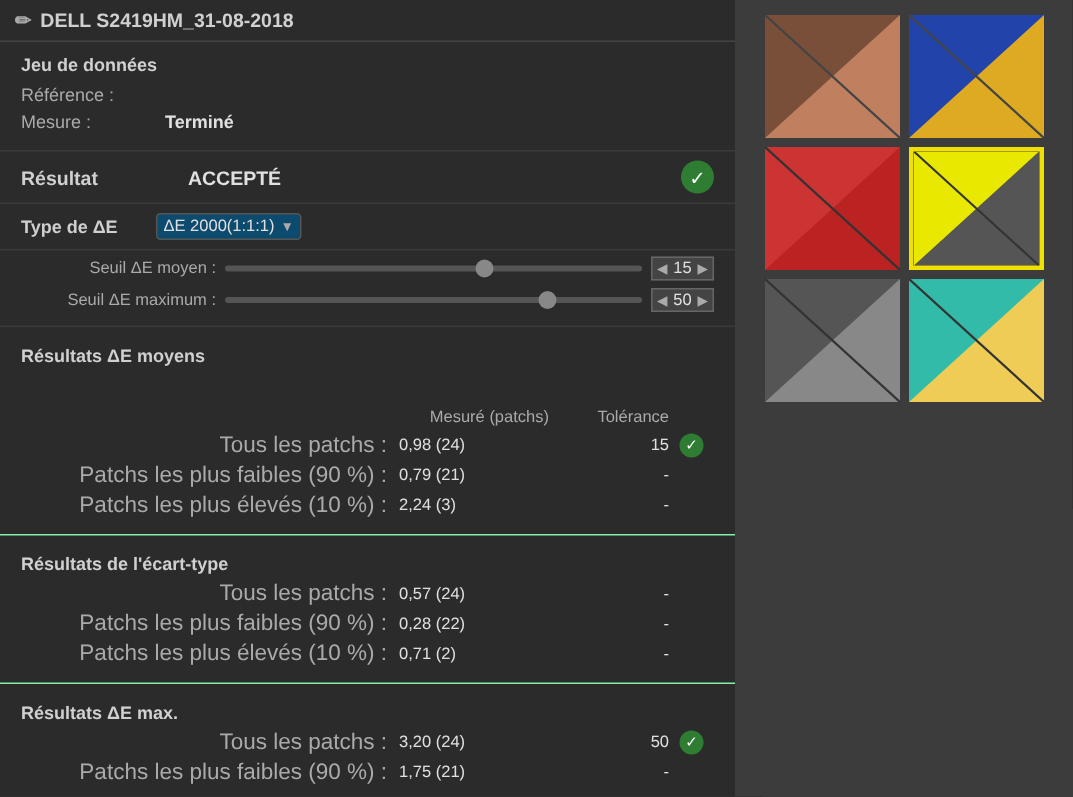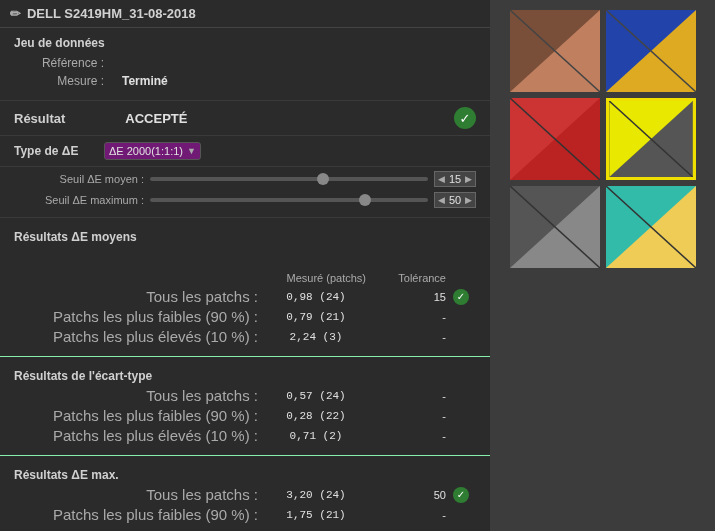--- a/index.html
+++ b/index.html
@@ -58,23 +58,23 @@
       margin-bottom: 6px;
       font-size: 12px;
     }
     .info-row {
       display: flex;
       align-items: center;
       margin-bottom: 4px;
     }
     .info-label {
       color: #aaa;
-      text-align: right;
+      text-align: left;
       min-width: 90px;
-      margin-right: 18px;
+      margin-right: 6px;
       font-size: 12px;
     }
     .info-value {
       color: #e0e0e0;
       font-weight: bold;
       font-size: 12px;
     }
     .result-section {
       padding: 6px 14px;
       border-bottom: 1px solid #3a3a3a;
@@ -112,21 +112,21 @@
       align-items: center;
       gap: 10px;
     }
     .delta-label {
       font-weight: bold;
       color: #d0d0d0;
       font-size: 12px;
       min-width: 80px;
     }
     .select-box {
-      background: #701a75;
+      background: #0c4a6e;
       border: 1px solid #555;
       color: #e0e0e0;
       padding: 2px 4px;
       font-size: 11px;
       border-radius: 3px;
       display: flex;
       align-items: center;
       gap: 4px;
       cursor: pointer;
     }
@@ -200,24 +200,23 @@
     }
     .stats-row-label {
       flex: 1;
       color: #aaa;
       font-size: 15px;
       text-align: right;
       padding-right: 8px;
     }
     .stats-row-measured {
       width: 100px;
-      text-align: center;
-      color: #e0e0e0;
-      font-size: 11px;
-      font-family: Liberation Mono, monospace;
+      text-align: left;
+      color: #e0e0e0;
+      font-size: 11px;
     }
     .stats-row-tolerance {
       width: 80px;
       text-align: right;
       color: #e0e0e0;
       font-size: 11px;
     }
     .stats-row-check {
       width: 30px;
       text-align: center;

